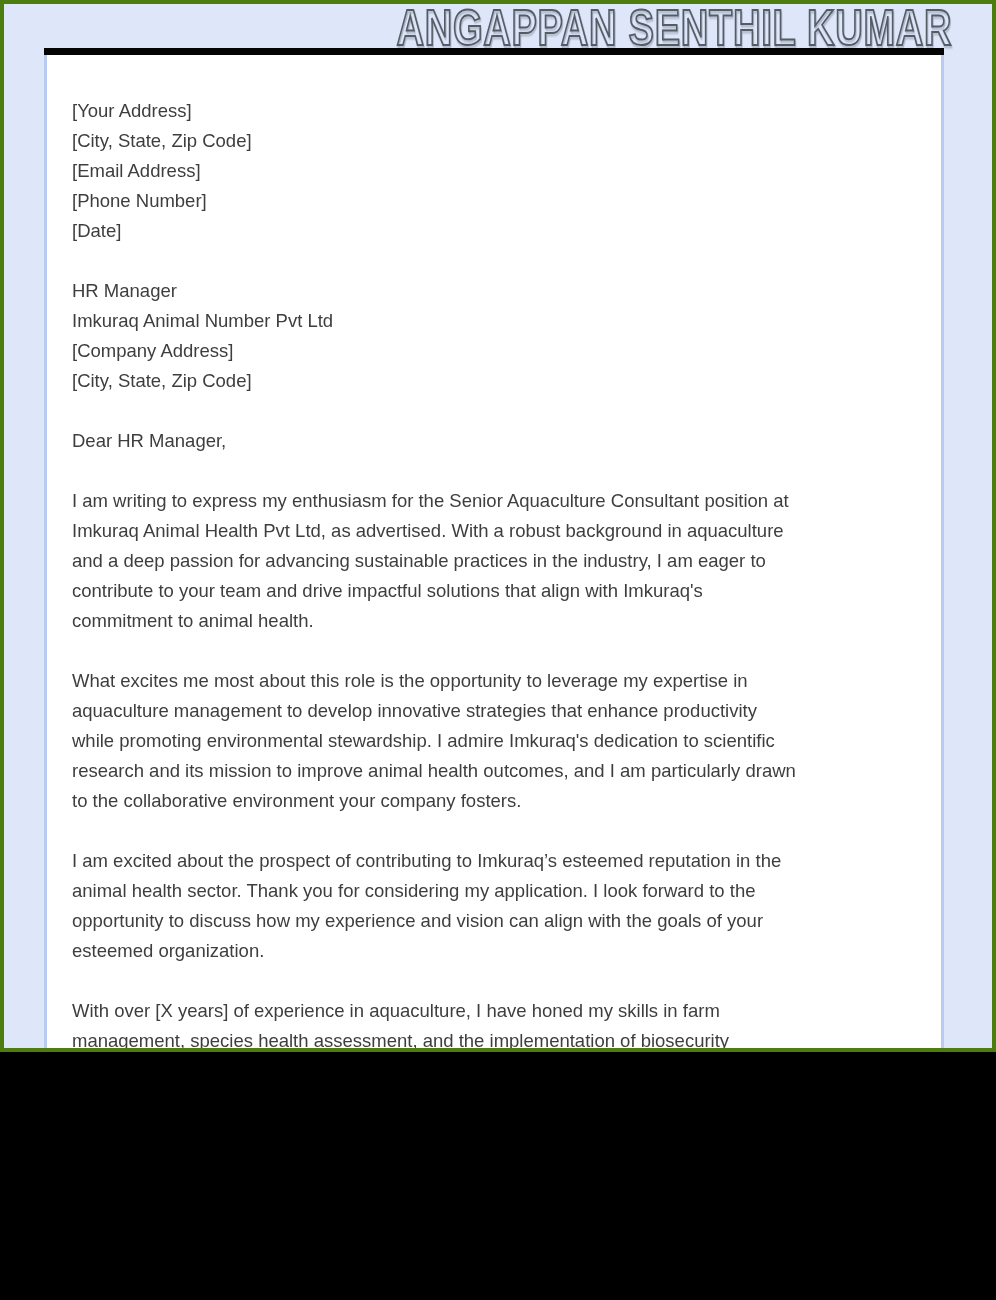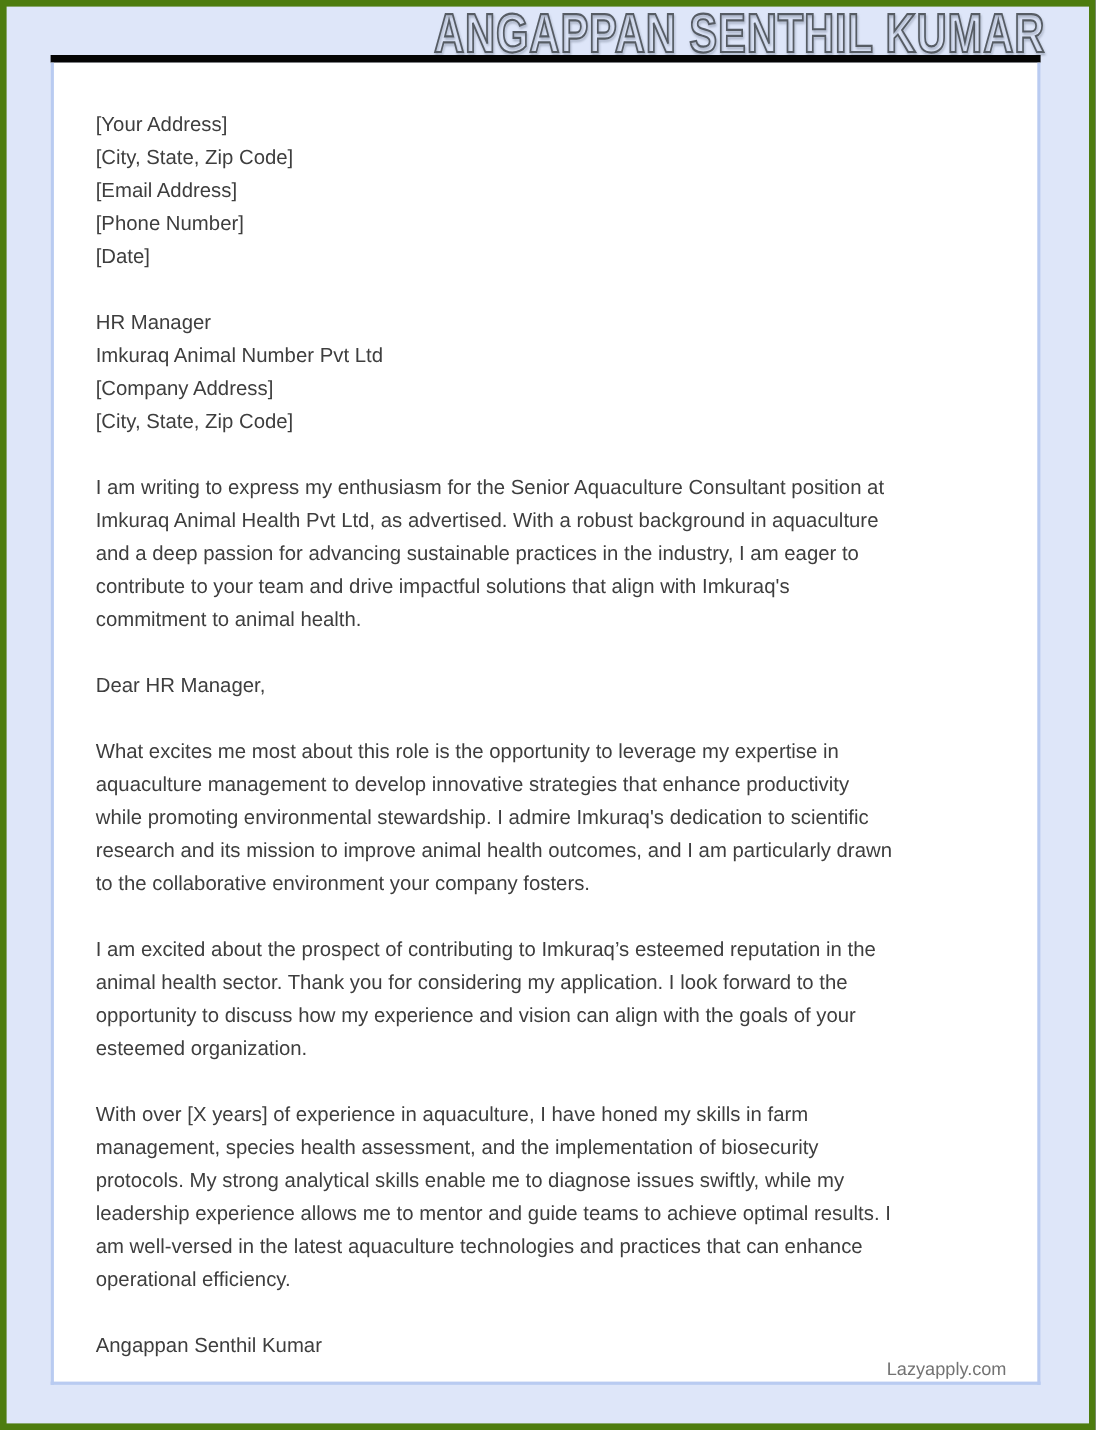--- a/index.html
+++ b/index.html
@@ -4,22 +4,22 @@
 <style>
   * { margin: 0; padding: 0; box-sizing: border-box; }
   html, body { width: 996px; height: 1300px; }
   body {
     font-family: "Liberation Sans", sans-serif;
     background: #000;
   }
   .frame {
     position: relative;
     width: 996px;
-    height: 1300px;
-    border: 6px solid #4d7c0f;
+    height: 1052px;
+    border: 4px solid #4d7c0f;
     background: #dee6f9;
     overflow: hidden;
     text-decoration: underline;
   }
   .header-name {
     position: absolute;
     top: 4px;
     right: 40px;
     height: 42px;
     display: flex;
@@ -49,21 +49,21 @@
     top: 51px;
     width: 900px;
     height: 1202px;
     background: #ffffff;
     border-left: 3px solid #b9cbf1;
     border-right: 3px solid #b9cbf1;
     border-bottom: 3px solid #b9cbf1;
     overflow: visible;
   }
   .letter {
-    padding: 41px 40px 0 38px;
+    padding: 41px 40px 0 25px;
     color: #3e3e3e;
     font-size: 18.5px;
     line-height: 30px;
   }
   .block {
     white-space: pre-line;
   }
   .block + .block {
     margin-top: 30px;
   }
@@ -93,27 +93,27 @@
 [City, State, Zip Code]
 [Email Address]
 [Phone Number]
 [Date]</div>
 
       <div class="block">HR Manager
 Imkuraq Animal Number Pvt Ltd
 [Company Address]
 [City, State, Zip Code]</div>
 
+      <div class="block">Dear HR Manager,</div>
+
       <div class="block">I am writing to express my enthusiasm for the Senior Aquaculture Consultant position at
 Imkuraq Animal Health Pvt Ltd, as advertised. With a robust background in aquaculture
 and a deep passion for advancing sustainable practices in the industry, I am eager to
 contribute to your team and drive impactful solutions that align with Imkuraq's
 commitment to animal health.</div>
-
-      <div class="block">Dear HR Manager,</div>
 
       <div class="block">What excites me most about this role is the opportunity to leverage my expertise in
 aquaculture management to develop innovative strategies that enhance productivity
 while promoting environmental stewardship. I admire Imkuraq's dedication to scientific
 research and its mission to improve animal health outcomes, and I am particularly drawn
 to the collaborative environment your company fosters.</div>
 
       <div class="block">I am excited about the prospect of contributing to Imkuraq’s esteemed reputation in the
 animal health sector. Thank you for considering my application. I look forward to the
 opportunity to discuss how my experience and vision can align with the goals of your

